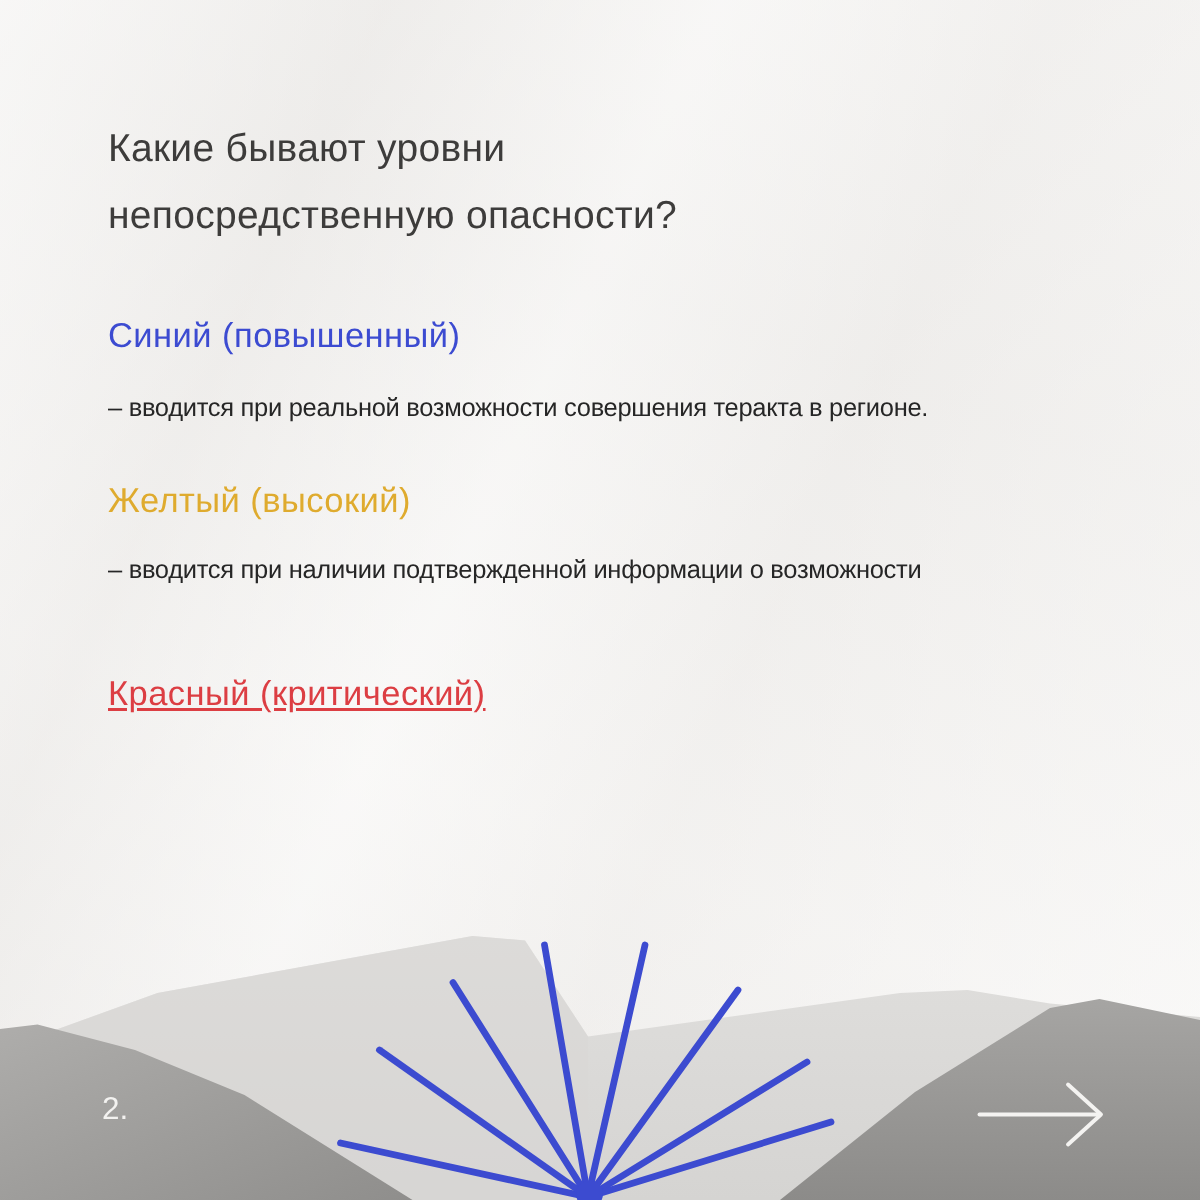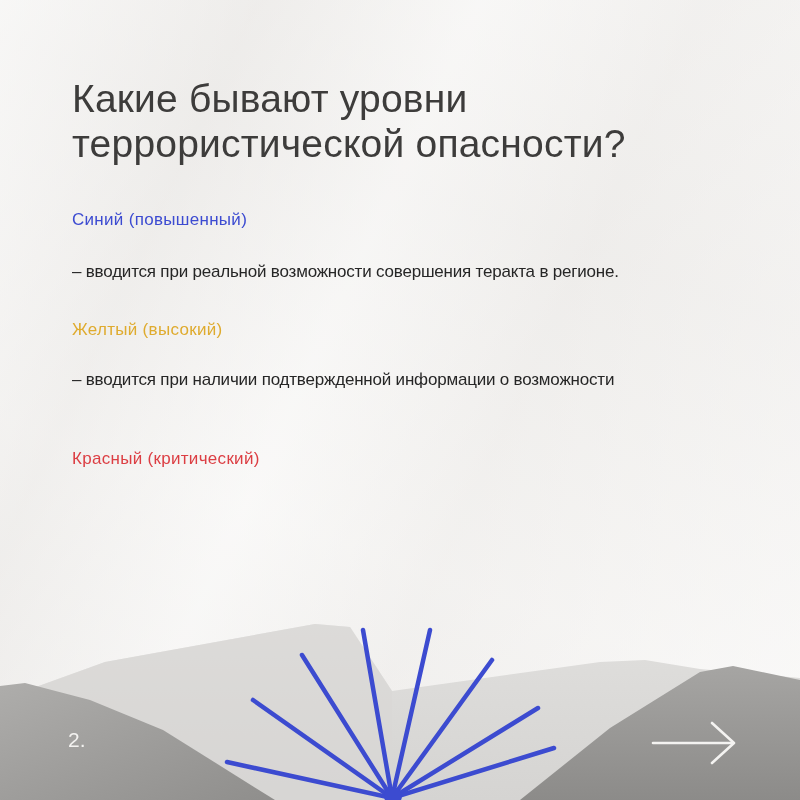--- a/index.html
+++ b/index.html
@@ -16,50 +16,50 @@
     overflow: hidden;
     background:
       linear-gradient(115deg, rgba(255,255,255,0.5) 0%, rgba(232,230,228,0.35) 22%, rgba(255,255,255,0.4) 41%, rgba(235,233,231,0.3) 60%, rgba(255,255,255,0.45) 100%),
       linear-gradient(20deg, rgba(229,227,225,0.35) 0%, rgba(250,249,248,0.4) 35%, rgba(233,231,229,0.3) 70%, rgba(248,247,246,0.4) 100%),
       #f3f2f0;
   }
   .title {
     position: absolute;
     left: 72px;
     top: 76px;
-    font-size: 39px;
+    font-size: 26px;
     line-height: 45px;
     font-weight: 500;
     color: #3d3c3b;
     letter-spacing: 0.2px;
     white-space: nowrap;
   }
   .level-name {
     position: absolute;
     left: 72px;
-    font-size: 17px;
+    font-size: 23px;
     font-weight: 500;
     letter-spacing: 0.3px;
     white-space: nowrap;
   }
   .level-desc {
     position: absolute;
     left: 72px;
     font-size: 17px;
     line-height: 26px;
     font-weight: normal;
     color: #262626;
     letter-spacing: -0.2px;
     white-space: nowrap;
   }
   .name-blue  { top: 210px; }
   .desc-blue  { top: 259px; }
   .name-yellow{ top: 320px; text-align: center; }
   .desc-yellow{ top: 367px; }
-  .name-red   { top: 449px; }
+  .name-red   { top: 449px; text-decoration: underline; }
   .desc-red   { top: 497px; }
 
   .decor-svg {
     position: absolute;
     left: 0;
     top: 0;
     width: 800px;
     height: 800px;
     pointer-events: none;
   }
@@ -81,21 +81,21 @@
     pointer-events: auto;
   }
 </style>
 </head>
 <body>
 
 <div class="card">
 
   <div class="title">
     <div>Какие бывают уровни</div>
-    <div>террористической опасности?</div>
+    <div>непосредственную опасности?</div>
   </div>
 
   <div class="level-name name-blue" style="color: rgb(60, 75, 209);">Синий (повышенный)</div>
   <div class="level-desc desc-blue">
     <div>– вводится при реальной возможности совершения теракта в регионе.</div>
   </div>
 
   <div class="level-name name-yellow" style="color: rgb(223, 171, 46);">Желтый (высокий)</div>
   <div class="level-desc desc-yellow">
     <div>– вводится при наличии подтвержденной информации о возможности</div>

